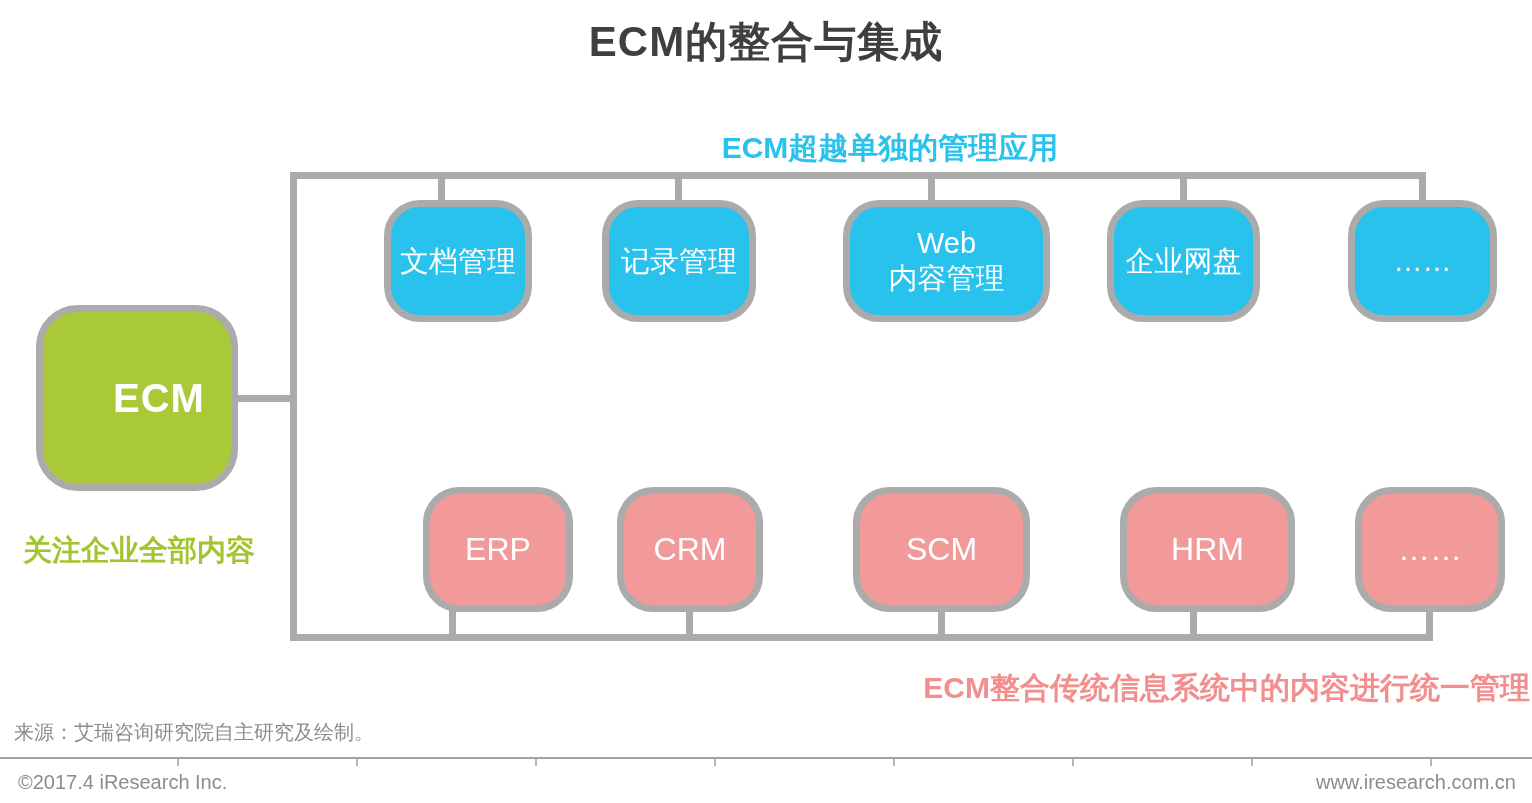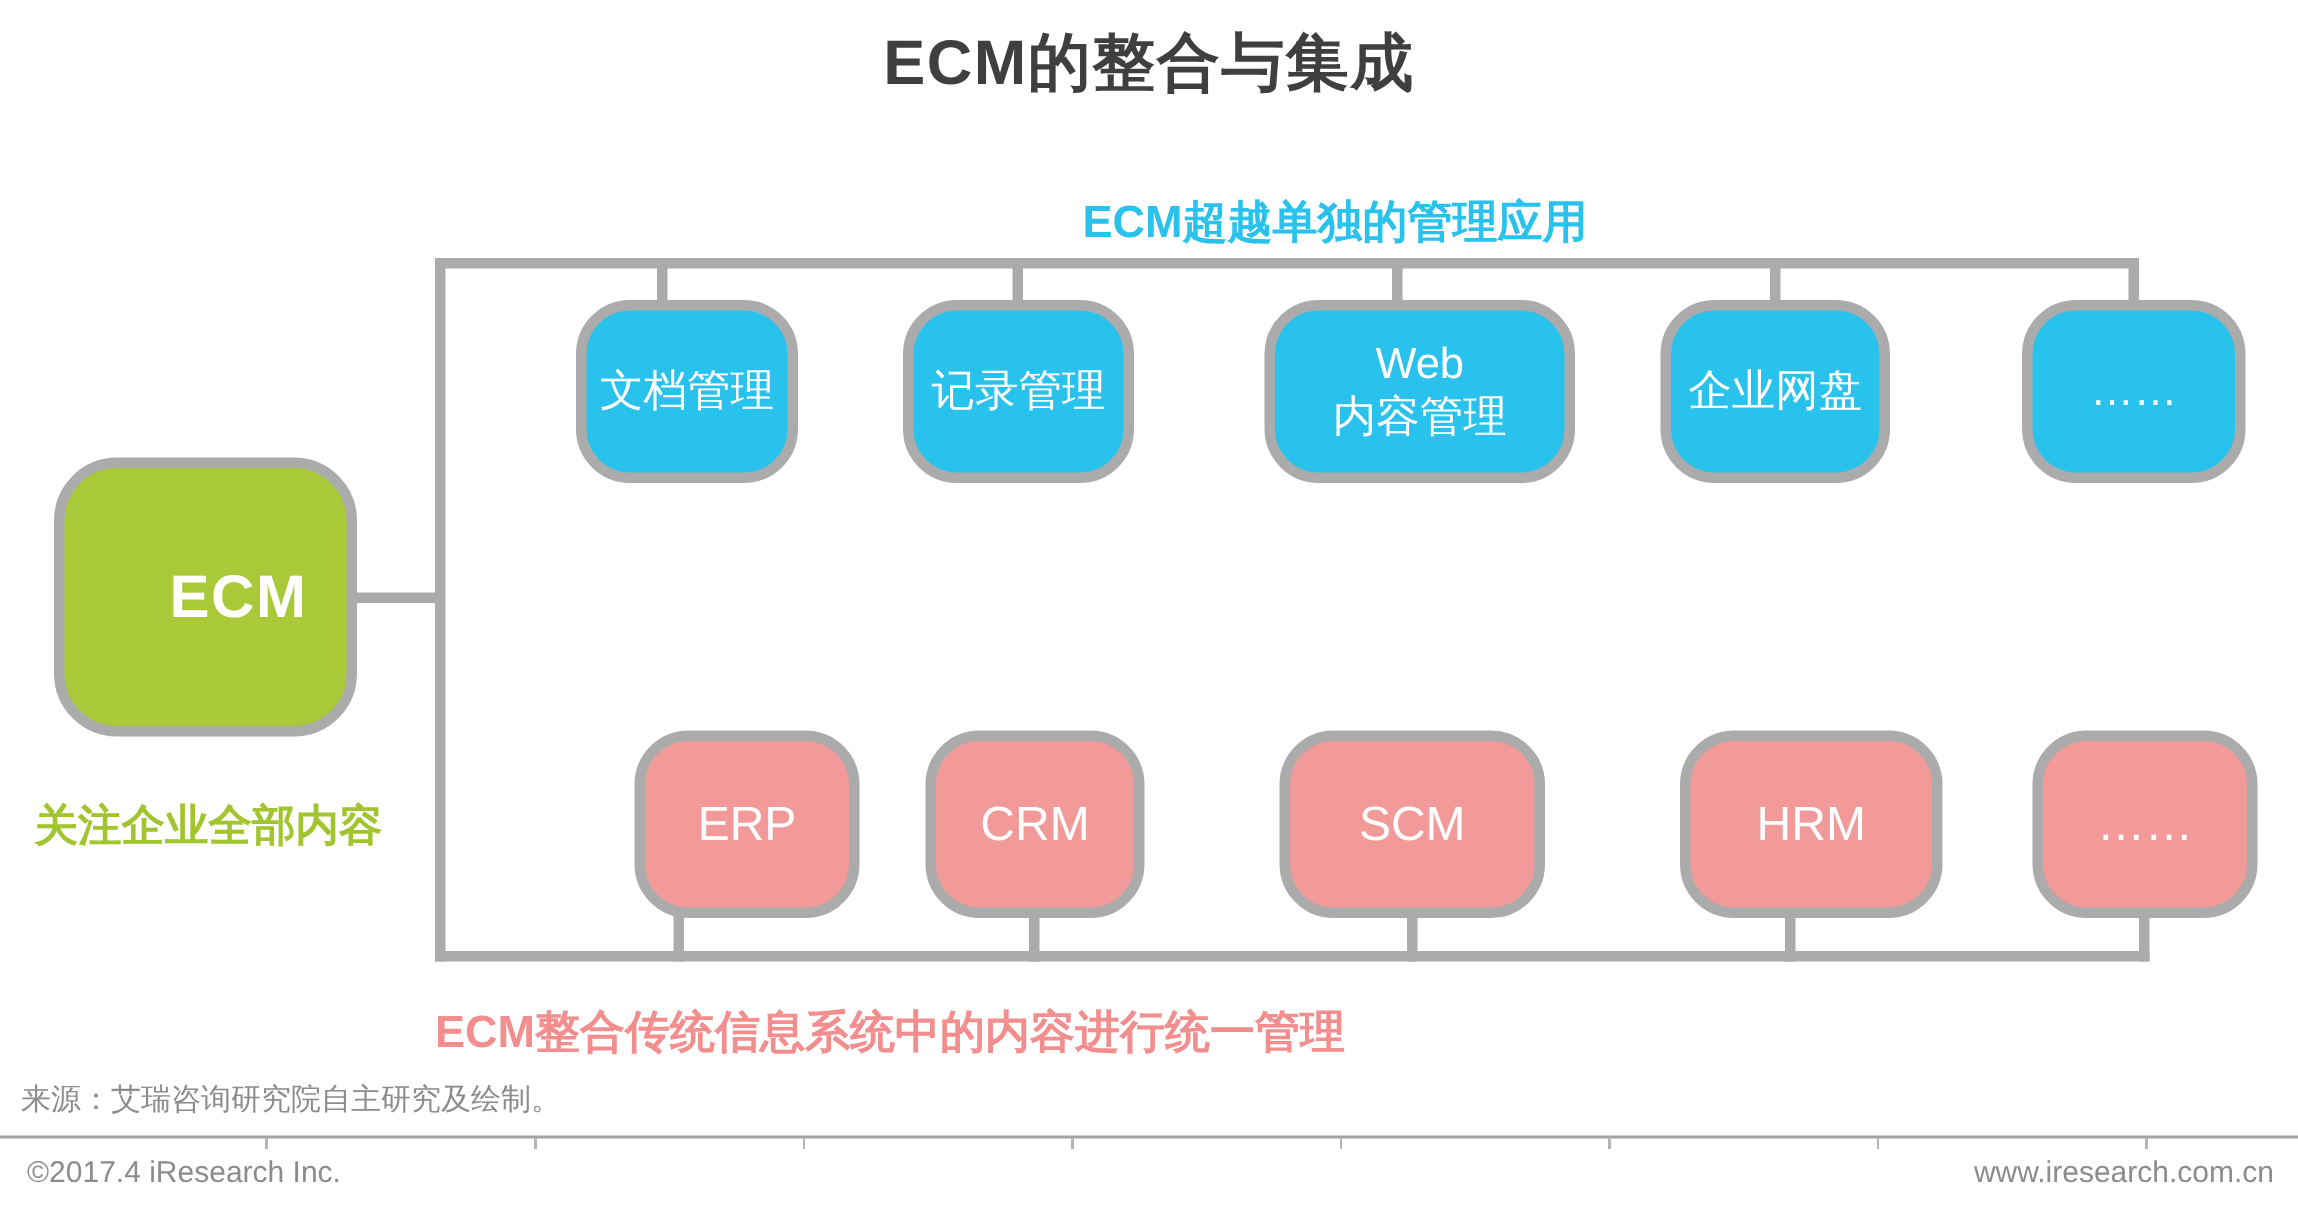--- a/index.html
+++ b/index.html
@@ -18,21 +18,21 @@
     letter-spacing: 1px;
   }
   .top-heading {
     position: absolute; top: 128px; left: 290px; width: 1200px;
     text-align: center;
     font-size: 30px; font-weight: bold;
     color: var(--blue, #29C2EC);
   }
   .bottom-heading {
     position: absolute; top: 668px; left: 290px; width: 1240px;
-    text-align: left;
+    text-align: right;
     font-size: 30px; font-weight: bold;
     color: var(--pink_text, #F28E8E);
   }
   .line {
     position: absolute;
     background: var(--line_gray, #ABABAB);
     z-index: 1;
   }
   .frame-top    { left: 290px; top: 172px; width: 1136px; height: 7px; }
   .frame-left   { left: 290px; top: 172px; width: 7px;  height: 469px; }

